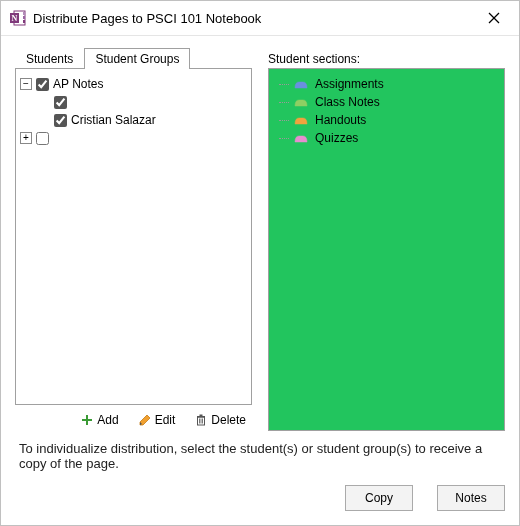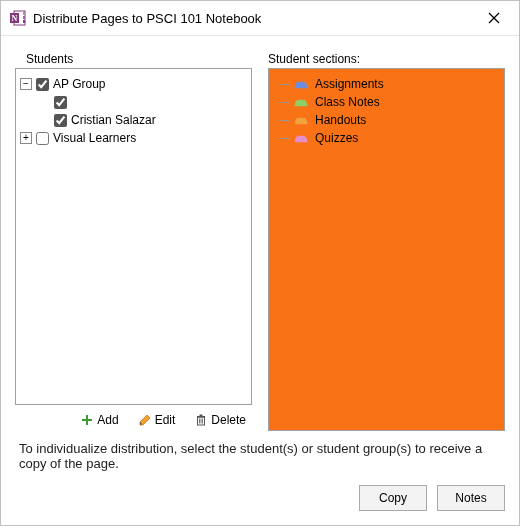--- a/index.html
+++ b/index.html
@@ -81,21 +81,21 @@
     height:22px;
     display:flex;
     align-items:flex-end;
     padding-bottom:2px;
   }
   .sections-box {
     flex:1;
     border:1px solid #a0a0a0;
     padding: 6px 4px;
     overflow:auto;
-    background:#f97316;
+    background:#22c55e;
   }
   .tree-row {
     display:flex;
     align-items:center;
     height:18px;
     white-space:nowrap;
   }
   .expander {
     width:12px;height:12px;
     border:1px solid #888;
@@ -127,21 +127,21 @@
     padding:2px 4px;
   }
   .hint {
     padding: 10px 4px 10px 4px;
     font-size: 13px;
     color:#222;
   }
   .buttons {
     display:flex;
     justify-content:flex-end;
-    gap: 10px;
+    gap: 24px;
     padding: 0 14px 14px 14px;
   }
   .btn {
     min-width: 68px;
     padding: 5px 12px;
     border:1px solid #aaa;
     background:#f3f3f3;
     font-size:12px;
     cursor:pointer;
   }
@@ -184,41 +184,41 @@
       </svg>
     </span>
   </div>
 
   <div class="body">
     <div class="columns">
 
       <div class="col">
         <div class="tabs">
           <div class="tab">Students</div>
+          <div class="tab active">Student Groups</div>
         </div>
         <div class="tree-box">
 
         <div class="tree-row">
               <span class="expander">−</span>
               <input type="checkbox" class="chk" checked="" style="">
-              <span>AP Group</span>
+              <span>AP Notes</span>
             </div>
             <div class="tree-row">
               <span class="indent" style="width: 34px;"></span>
               <input type="checkbox" class="chk" checked="" style="">
             </div>
             <div class="tree-row">
               <span class="indent" style="width: 34px;"></span>
               <input type="checkbox" class="chk" checked="" style="">
               <span>Cristian Salazar</span>
             </div>
             <div class="tree-row">
               <span class="expander">+</span>
               <input type="checkbox" class="chk" style="">
-              <span>Visual Learners</span>
             </div>
           </div>
         <div class="toolbar">
           <span class="tool">
             <svg width="12" height="12" viewBox="0 0 12 12">
               <rect x="5" y="1" width="2" height="10" fill="#3a9b35"></rect>
               <rect x="1" y="5" width="10" height="2" fill="#3a9b35"></rect>
             </svg>
             <span>Add</span>
           </span>

